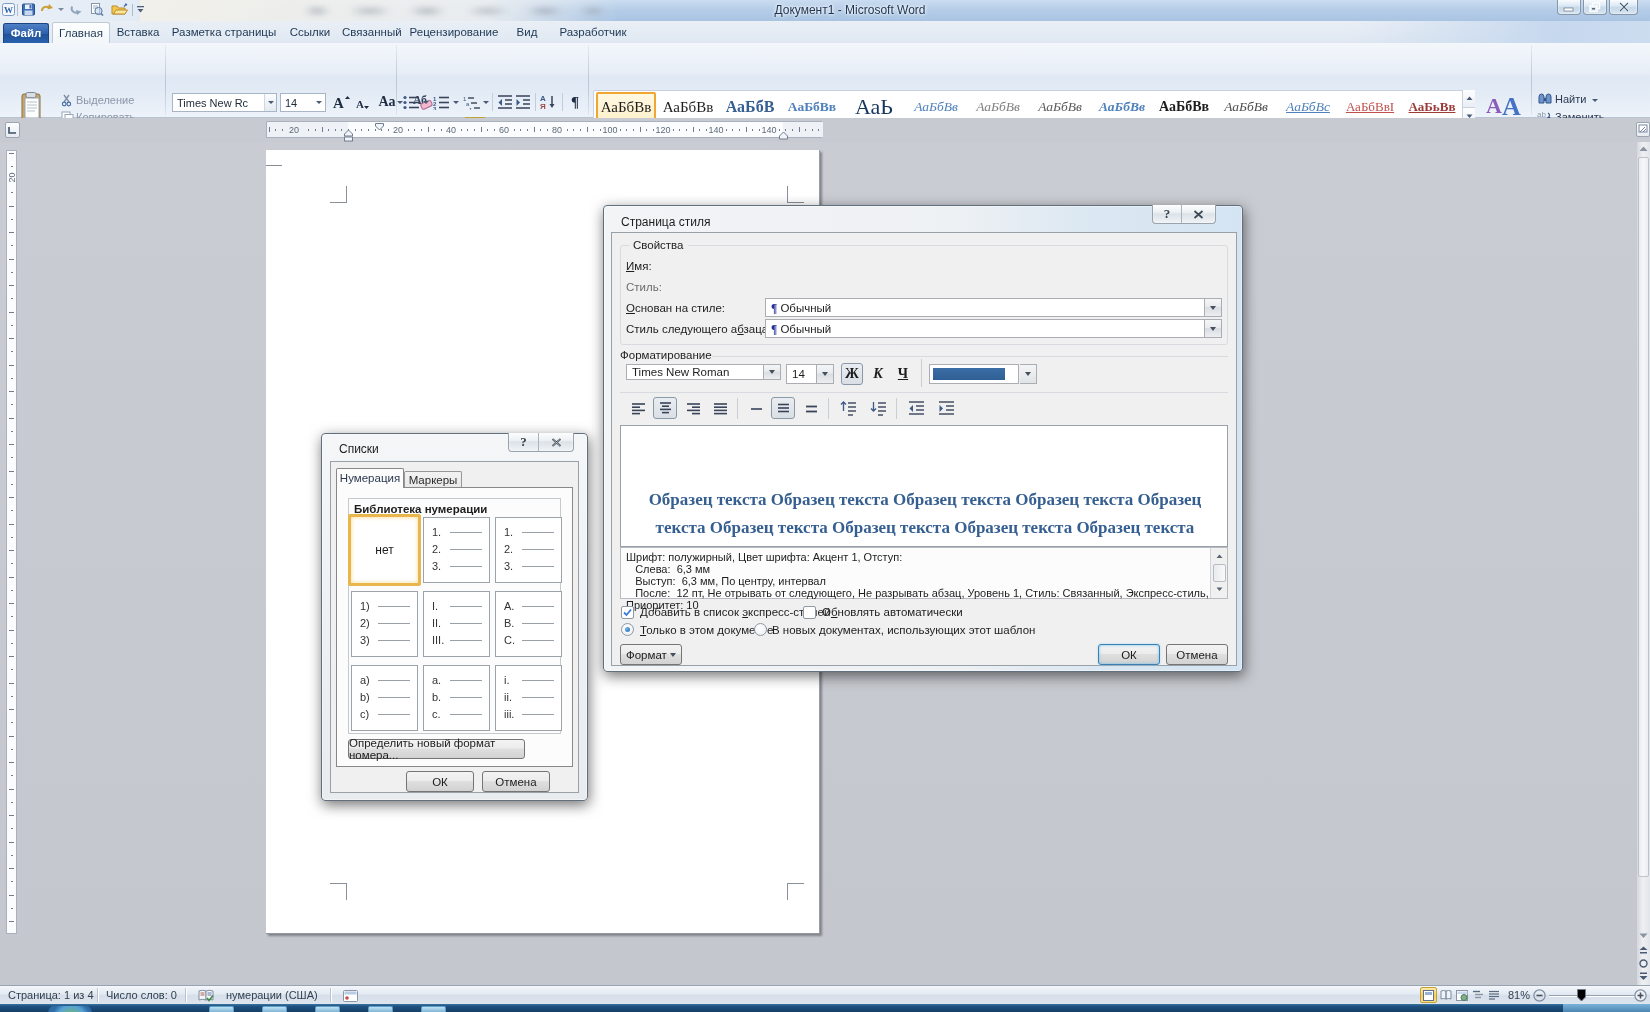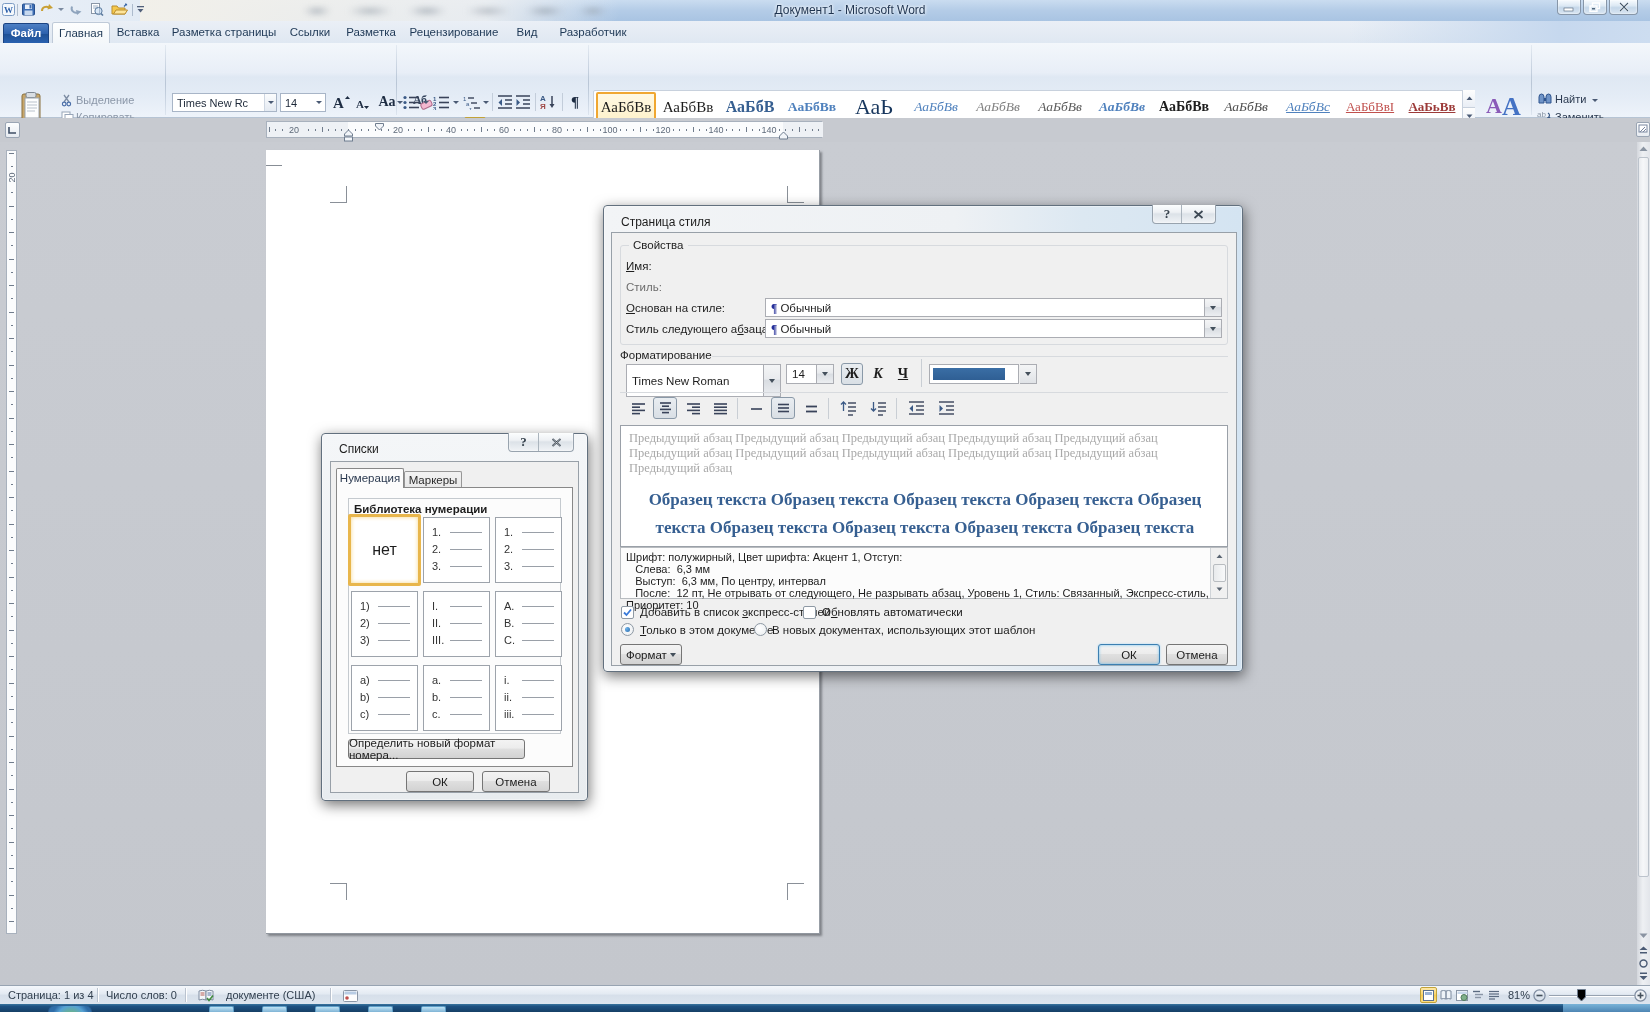--- a/index.html
+++ b/index.html
@@ -158,21 +158,21 @@
   </div>
 <div class="abs" style="left:1630px;top:24px;width:16px;height:16px;border-radius:50%;background:radial-gradient(circle at 5px 5px,#7da7dd,#3b6cb4 70%,#2a549a);border:1px solid #2d4f86;color:#fff;font-weight:bold;font-size:11px;text-align:center;line-height:14px;font-family:'Liberation Serif',serif">?</div>
 
 <div class="abs" id="tabrow">
  <div class="abs rshade"></div>
  <div class="abs" id="tab-file">Файл</div>
  <div class="abs tab" id="tab-home" style="left:52px;width:58px">Главная</div>
  <div class="abs tab" style="left:113px;width:50px">Вставка</div>
  <div class="abs tab" style="left:170px;width:108px">Разметка страницы</div>
  <div class="abs tab" style="left:285px;width:50px">Ссылки</div>
- <div class="abs tab" style="left:342px;width:58px">Разметка</div>
+ <div class="abs tab" style="left:342px;width:58px">Связанный</div>
  <div class="abs tab" style="left:407px;width:94px">Рецензирование</div>
  <div class="abs tab" style="left:508px;width:38px">Вид</div>
  <div class="abs tab" style="left:553px;width:80px">Разработчик</div>
 </div>
 <div class="abs" id="ribbon">
  <div class="gsep" style="left:165px"></div>
  <div class="gsep" style="left:396px"></div>
  <div class="gsep" style="left:588px"></div>
  <div class="gsep" style="left:1531px"></div>
 
@@ -806,21 +806,21 @@
  <div class="ssep" style="left:185px"></div>
  <div class="ric" style="left:196px;top:2px;width:20px;height:15px">
       <svg width="16" height="13">
         <path d="M1 2 Q4.5 0.5 8 2 L8 11 Q4.5 9.5 1 11 Z" fill="#f4f7fa" stroke="#7e8ca0"></path>
         <path d="M15 2 Q11.5 0.5 8 2 L8 11 Q11.5 9.5 15 11 Z" fill="#f4f7fa" stroke="#7e8ca0"></path>
         <path d="M2.5 4 L6.5 4 M2.5 6 L6.5 6" stroke="#b04a42" stroke-width=".9"></path>
         <path d="M9.5 4 L13.5 4 M9.5 6 L13.5 6" stroke="#4a6a9e" stroke-width=".9"></path>
         <path d="M9 9 L11 11.5 L15 6.5" stroke="#3f8a3f" stroke-width="1.6" fill="none"></path>
       </svg>
     </div>
- <div class="sitem" style="left:226px">документе (США)</div>
+ <div class="sitem" style="left:226px">нумерации (США)</div>
  <div class="ssep" style="left:330px"></div>
  <div class="ric" style="left:340px;top:2px;width:20px;height:15px">
       <svg width="15" height="12">
         <rect x="0.5" y="0.5" width="14" height="11" rx="1" fill="#fdfdfd" stroke="#8a96a6"></rect>
         <rect x="1.5" y="1.5" width="12" height="3" fill="#b8cce4"></rect>
         <circle cx="4" cy="8" r="1.8" fill="#c0504d"></circle>
       </svg>
     </div>
  <div class="abs" style="left:1415px;top:1px;width:2px;height:16px"></div>
  <div class="ric sel-y" style="left:1420px;top:1px;width:17px;height:16px">
@@ -899,21 +899,21 @@
  </div>
  <div class="abs" style="left:8px;top:27px;width:249px;height:332px;background:#f0f0f0;border:1px solid #98a0a8"></div>
 
  <div class="abs" style="left:14px;top:34px;width:68px;height:20px;background:#fcfcfc;border:1px solid #888;border-bottom:none;border-radius:2px 2px 0 0;z-index:3;text-align:center;font-size:11.5px;line-height:19px">Нумерация</div>
  <div class="abs" style="left:82px;top:37px;width:58px;height:17px;background:linear-gradient(180deg,#f2f2f2,#e8e8e8);border:1px solid #979797;border-bottom:none;border-radius:2px 2px 0 0;text-align:center;font-size:11.5px;line-height:16px;color:#2a2a2a">Маркеры</div>
  <div class="abs" style="left:14px;top:53px;width:237px;height:280px;background:#fcfcfc;border:1px solid #888;z-index:2"></div>
 
  <div class="abs" style="left:26px;top:64px;width:213px;height:236px;border:1px solid #c5cacf;background:#fcfcfc;z-index:4"></div>
  <div class="abs" style="left:32px;top:69px;font-size:11.5px;font-weight:bold;color:#1d1d1d;z-index:5">Библиотека нумерации</div>
   <div class="abs" style="left:26px;top:80px;width:73px;height:72px;border:3px solid #e8b64c;border-radius:2px;background:#fff;z-index:5;box-shadow:inset 0 0 4px #f5d88a"></div>
-  <div class="abs" style="left:29px;top:83px;width:67px;height:66px;z-index:6;display:flex;align-items:center;justify-content:center;font-size:16px;color:#1d1d1d">нет</div>
+  <div class="abs" style="left:29px;top:83px;width:67px;height:66px;z-index:6;display:flex;align-items:center;justify-content:center;font-size:12px;color:#1d1d1d">нет</div>
   <div class="tile" style="left:101px;top:83px;width:67px;height:66px;z-index:5">
       <div class="tl-row" style="top:8px">
         <span style="width:14px">1.</span>
         <span class="ln"></span>
       </div>
       <div class="tl-row" style="top:25px">
         <span style="width:14px">2.</span>
         <span class="ln"></span>
       </div>
       <div class="tl-row" style="top:42px">
@@ -1046,21 +1046,21 @@
         <span class="dca"></span>
       </span></div>
  <div class="lbl" style="left:22px;top:117px">Стиль следующего а<span class="u">б</span>заца:</div>
  <div class="textbox" style="left:161px;top:113px;width:457px;height:19px"><span style="color:#26309a;font-weight:bold;font-family:'Liberation Serif'">¶</span>&nbsp;Обычный<span class="ddbtn">
         <span class="dca"></span>
       </span></div>
 
  <div class="lbl" style="left:16px;top:143px">Форматирование</div>
  <div class="abs" style="left:108px;top:150px;width:516px;height:1px;background:#d7dade"></div>
 
- <div class="textbox" style="left:22px;top:158px;width:155px;height:33px">Times New Roman<span class="ddbtn">
+ <div class="textbox" style="left:22px;top:158px;width:155px;height:16px">Times New Roman<span class="ddbtn">
         <span class="dca"></span>
       </span></div>
  <div class="textbox" style="left:182px;top:158px;width:48px;height:20px">14<span class="ddbtn">
         <span class="dca"></span>
       </span></div>
  <div class="abs" style="left:237px;top:157px;width:22px;height:22px;border:1px solid #8a99a8;border-radius:3px;background:linear-gradient(180deg,#e9edf1,#d9dfe5);display:flex;align-items:center;justify-content:center;font-family:'Liberation Serif';font-weight:bold;font-size:14px;color:#1d1d1d">Ж</div>
  <div class="abs" style="left:263px;top:157px;width:22px;height:22px;display:flex;align-items:center;justify-content:center;font-family:'Liberation Serif';font-style:italic;font-weight:bold;font-size:14px;color:#1d1d1d">К</div>
  <div class="abs" style="left:288px;top:157px;width:22px;height:22px;display:flex;align-items:center;justify-content:center;font-family:'Liberation Serif';font-size:14px;color:#1d1d1d;text-decoration:underline">
       <b>Ч</b>
     </div>
@@ -1159,21 +1159,20 @@
         <path d="M1.5 4 L5 7.5 L1.5 11" fill="#3b5a86"></path>
         <line x1="1" y1="1" x2="16" y2="1" stroke="#39435a" stroke-width="1.4"></line>
         <line x1="8" y1="5" x2="16" y2="5" stroke="#39435a" stroke-width="1.4"></line>
         <line x1="8" y1="9" x2="16" y2="9" stroke="#39435a" stroke-width="1.4"></line>
         <line x1="1" y1="13" x2="16" y2="13" stroke="#39435a" stroke-width="1.4"></line>
       </svg>
     </div>
 
  <div class="abs" style="left:16px;top:204px;width:0;height:0"></div>
  <div class="abs" style="left:16px;top:219px;width:608px;height:122px;background:#fff;border:1px solid #9aa0a8;overflow:hidden">
-  <div class="serif" style="position:absolute;left:8px;top:5px;width:592px;font-size:12.5px;line-height:15px;color:#a9a9a9">Предыдущий абзац Предыдущий абзац Предыдущий абзац Предыдущий абзац Предыдущий абзац Предыдущий абзац Предыдущий абзац Предыдущий абзац Предыдущий абзац Предыдущий абзац Предыдущий абзац</div>
   <div class="serif" style="position:absolute;left:8px;top:60px;width:592px;font-size:17px;line-height:28px;color:#365f91;font-weight:bold;text-align:center">Образец текста Образец текста Образец текста Образец текста Образец текста Образец текста Образец текста Образец текста Образец текста Образец текста Образец текста Образец текста</div>
  </div>
 
  <div class="abs" style="left:16px;top:341px;width:608px;height:52px;background:#fcfcfc;border:1px solid #b8bcc0;font-size:11px;color:#1d1d1d">
   <div style="position:absolute;left:5px;top:3px;line-height:12px">Шрифт: полужирный, Цвет шрифта: Акцент 1, Отступ:<br>&nbsp;&nbsp;&nbsp;Слева:&nbsp; 6,3 мм<br>&nbsp;&nbsp;&nbsp;Выступ:&nbsp; 6,3 мм, По центру, интервал<br>&nbsp;&nbsp;&nbsp;После:&nbsp; 12 пт, Не отрывать от следующего, Не разрывать абзац, Уровень 1, Стиль: Связанный, Экспресс-стиль, Приоритет: 10</div>
   <div style="position:absolute;right:0;top:0;width:17px;height:100%;background:#f0f0f0;border-left:1px solid #d0d4d8">
    <div style="position:absolute;top:1px;left:1px;width:15px;height:15px;display:flex;align-items:center;justify-content:center">
           <svg width="7" height="5">
             <path d="M0.5 4 L3.5 0.5 L6.5 4 Z" fill="#5a6572"></path>
           </svg>

